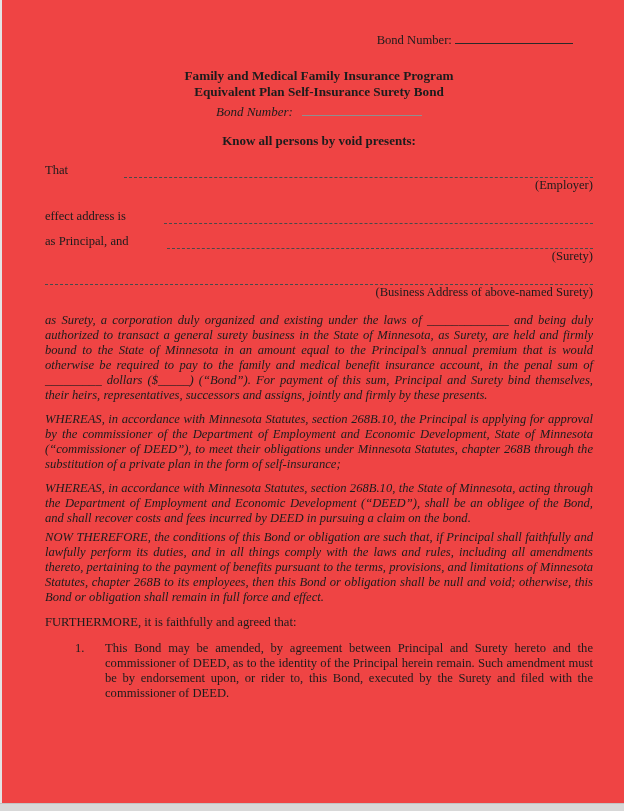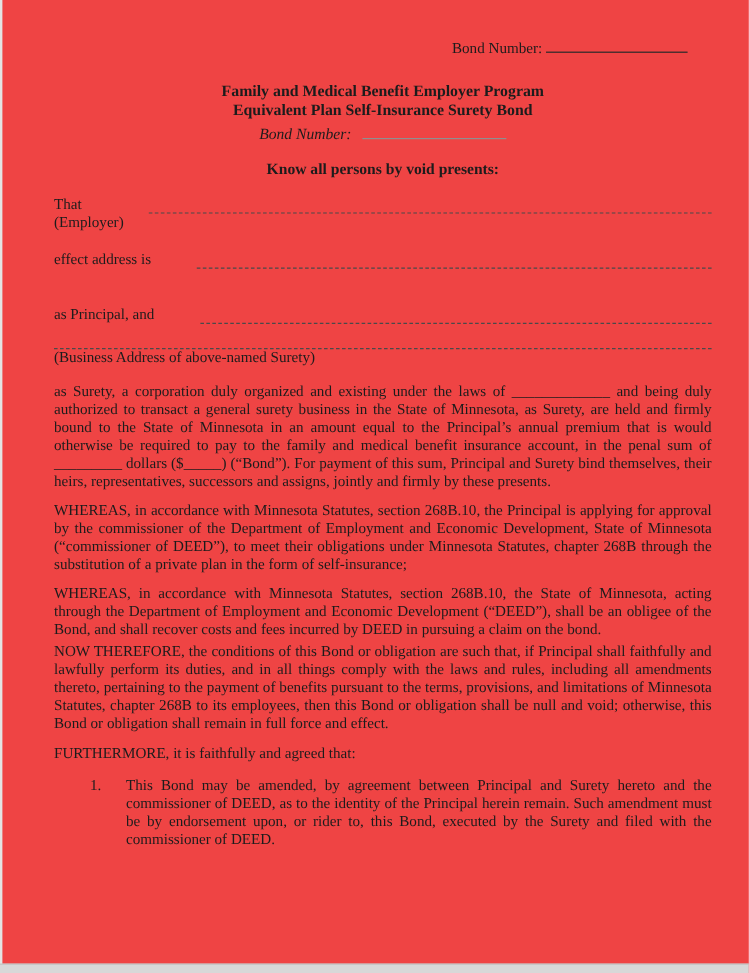--- a/index.html
+++ b/index.html
@@ -47,29 +47,29 @@
     border-bottom: 1.3px solid #8f8f8f; vertical-align: baseline;
   }
   .heading {
     margin-top: 14px; text-align: center;
     font-weight: bold; font-size: 13px; height: 15px;
   }
   
   .fillrow { display: flex; align-items: flex-end; height: 15px; gap: 24px; }
   .fillrow.r1 { margin-top: 15px; }
   .fillrow.r2 { margin-top: 16px; }
-  .fillrow.r3 { margin-top: 31px; }
+  .fillrow.r3 { margin-top: 10px; }
   .fillrow.r4 { margin-top: 6px; }
   .flabel { white-space: nowrap; margin-right: 14px; }
   .flabel.wide-gap { margin-right: 32px; }
   .flabel:empty { display: none; }
   .dashline { flex: 1; height: 12px; border-bottom: 1.5px dashed #4a4a4a; }
-  .caption { text-align: left; height: 15px; }
+  .caption { text-align: right; height: 15px; }
   
-  .para { margin: 9px 0 0 0; text-align: justify; }
+  .para { margin: 9px 0 0 0; text-align: justify; font-style: italic; }
   .para.first { margin-top: 13px; }
   .para.now { margin-top: 4px; }
   .furthermore { margin-top: 10px; height: 15px; }
   .list-item { margin-top: 11px; display: flex; padding-left: 30px; }
   .list-num { width: 30px; flex: none; }
   .list-text { flex: 1; text-align: justify; }
 </style>
 </head>
 <body>
 
@@ -77,21 +77,21 @@
   <div class="edge-left"></div>
 
   <div class="content">
 
     <div class="bond-top">
       <span>Bond Number:</span>
       <span class="ul-solid"></span>
     </div>
 
     <div class="title">
-      <div>Family and Medical Benefit Employer Program</div>
+      <div>Family and Medical Family Insurance Program</div>
       <div>Equivalent Plan Self-Insurance Surety Bond</div>
     </div>
 
     <div class="bond-italic">
       <span class="lbl">Bond Number:</span>
       <span class="ul-gray"></span>
     </div>
 
     <div class="heading">Know all persons by void presents:</div>
 
@@ -103,20 +103,21 @@
 
     <div class="fillrow r2">
       <span class="flabel">effect address is</span>
       <span class="dashline"></span>
     </div>
 
     <div class="fillrow r3">
       <span class="flabel">as Principal, and</span>
       <span class="dashline"></span>
     </div>
+    <div class="caption">(Surety)</div>
 
     <div class="fillrow r4">
 
       <span class="dashline"></span>
     </div>
     <div class="caption">(Business Address of above-named Surety)</div>
 
     <p class="para first">as Surety, a corporation duly organized and existing under the laws of _____________ and being duly authorized to transact a general surety business in the State of Minnesota, as Surety, are held and firmly bound to the State of Minnesota in an amount equal to the Principal’s annual premium that is would otherwise be required to pay to the family and medical benefit insurance account, in the penal sum of _________ dollars ($_____) (“Bond”). For payment of this sum, Principal and Surety bind themselves, their heirs, representatives, successors and assigns, jointly and firmly by these presents.</p>
     <p class="para">WHEREAS, in accordance with Minnesota Statutes, section 268B.10, the Principal is applying for approval by the commissioner of the Department of Employment and Economic Development, State of Minnesota (“commissioner of DEED”), to meet their obligations under Minnesota Statutes, chapter 268B through the substitution of a private plan in the form of self-insurance;</p>
     <p class="para">WHEREAS, in accordance with Minnesota Statutes, section 268B.10, the State of Minnesota, acting through the Department of Employment and Economic Development (“DEED”), shall be an obligee of the Bond, and shall recover costs and fees incurred by DEED in pursuing a claim on the bond.</p>

